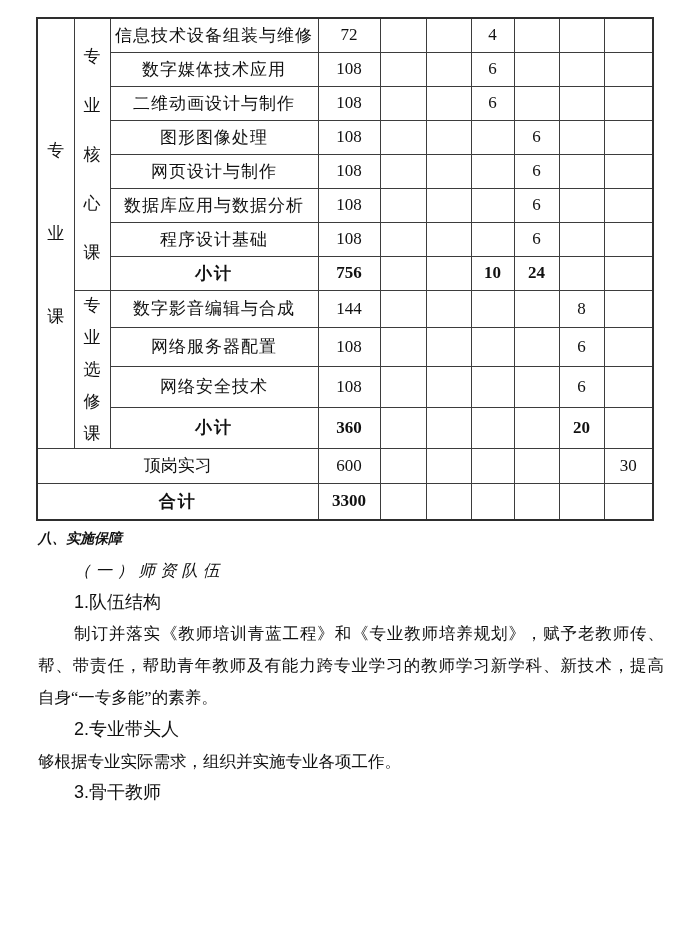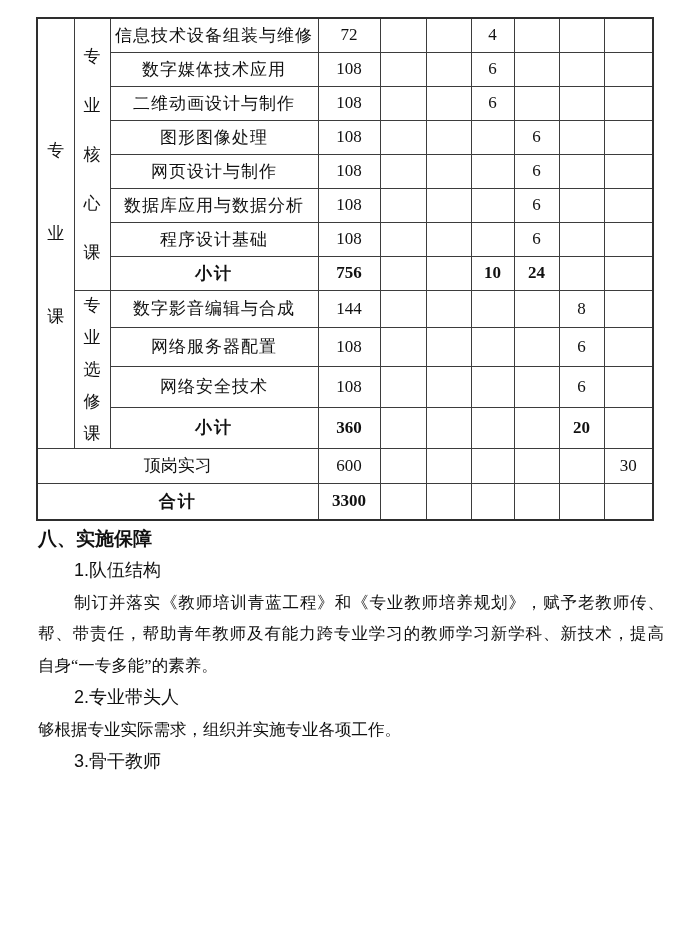--- a/index.html
+++ b/index.html
@@ -21,21 +21,21 @@
   .subtotal-label,.total-label{
     font-weight:700;letter-spacing:2px;
     font-family:"Liberation Sans","DejaVu Sans",sans-serif;
   }
   .vlabel{font-size:18px;}
   .vstack{display:flex;flex-direction:column;align-items:center;justify-content:center;margin:0 auto;}
   .internship-label{padding-right:40px;}
   
   .sections{width:626px;margin:2px 36px 0 38px;}
   .line{line-height:31.8px;font-size:16.5px;margin:0;}
-  .h1{font-family:"Liberation Sans","DejaVu Sans",sans-serif;font-weight:700;font-size:19px;}
+  .h1{font-family:"Liberation Sans","DejaVu Sans",sans-serif;font-weight:700;font-size:14px;font-style:italic;}
   .kai{font-style:italic;letter-spacing:5px;padding-left:36px;font-size:16.5px;}
   .h3{font-family:"Liberation Sans","DejaVu Sans",sans-serif;font-weight:400;font-size:18px;padding-left:36px;}
   .pline{text-align:justify;}
   .jl{text-align-last:justify;}
   .ind{text-indent:36px;}
 </style>
 </head>
 <body>
 
 <div class="page">
@@ -215,20 +215,21 @@
           <td class="num"></td>
           <td class="num"></td>
           <td class="num"></td>
           <td class="num"></td>
           <td class="num"></td>
         </tr>
       </tbody>
   </table>
   <div class="sections">
       <div class="line h1">八、实施保障</div>
+      <div class="line kai">（一）师资队伍</div>
       <div class="line h3">1.队伍结构</div>
       <div>
         <div class="line pline jl ind">制订并落实《教师培训青蓝工程》和《专业教师培养规划》，赋予老教师传、</div>
         <div class="line pline jl">帮、带责任，帮助青年教师及有能力跨专业学习的教师学习新学科、新技术，提高</div>
         <div class="line pline">自身“一专多能”的素养。</div>
       </div>
       <div class="line h3">2.专业带头人</div>
       <div>
         <div class="line pline">够根据专业实际需求，组织并实施专业各项工作。</div>
       </div>

